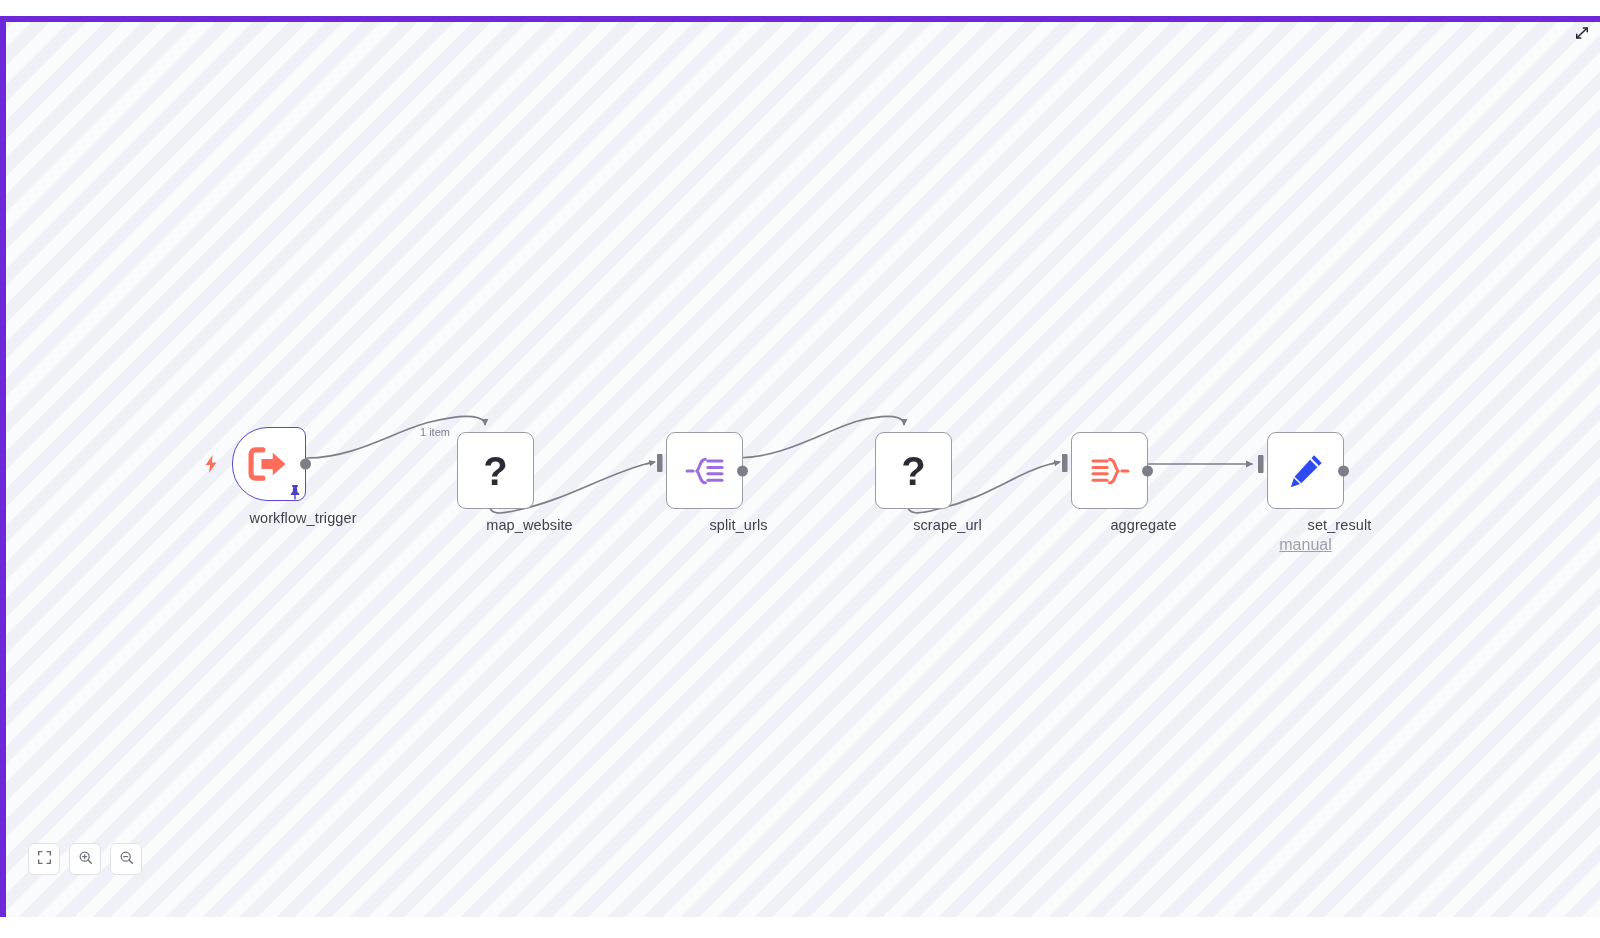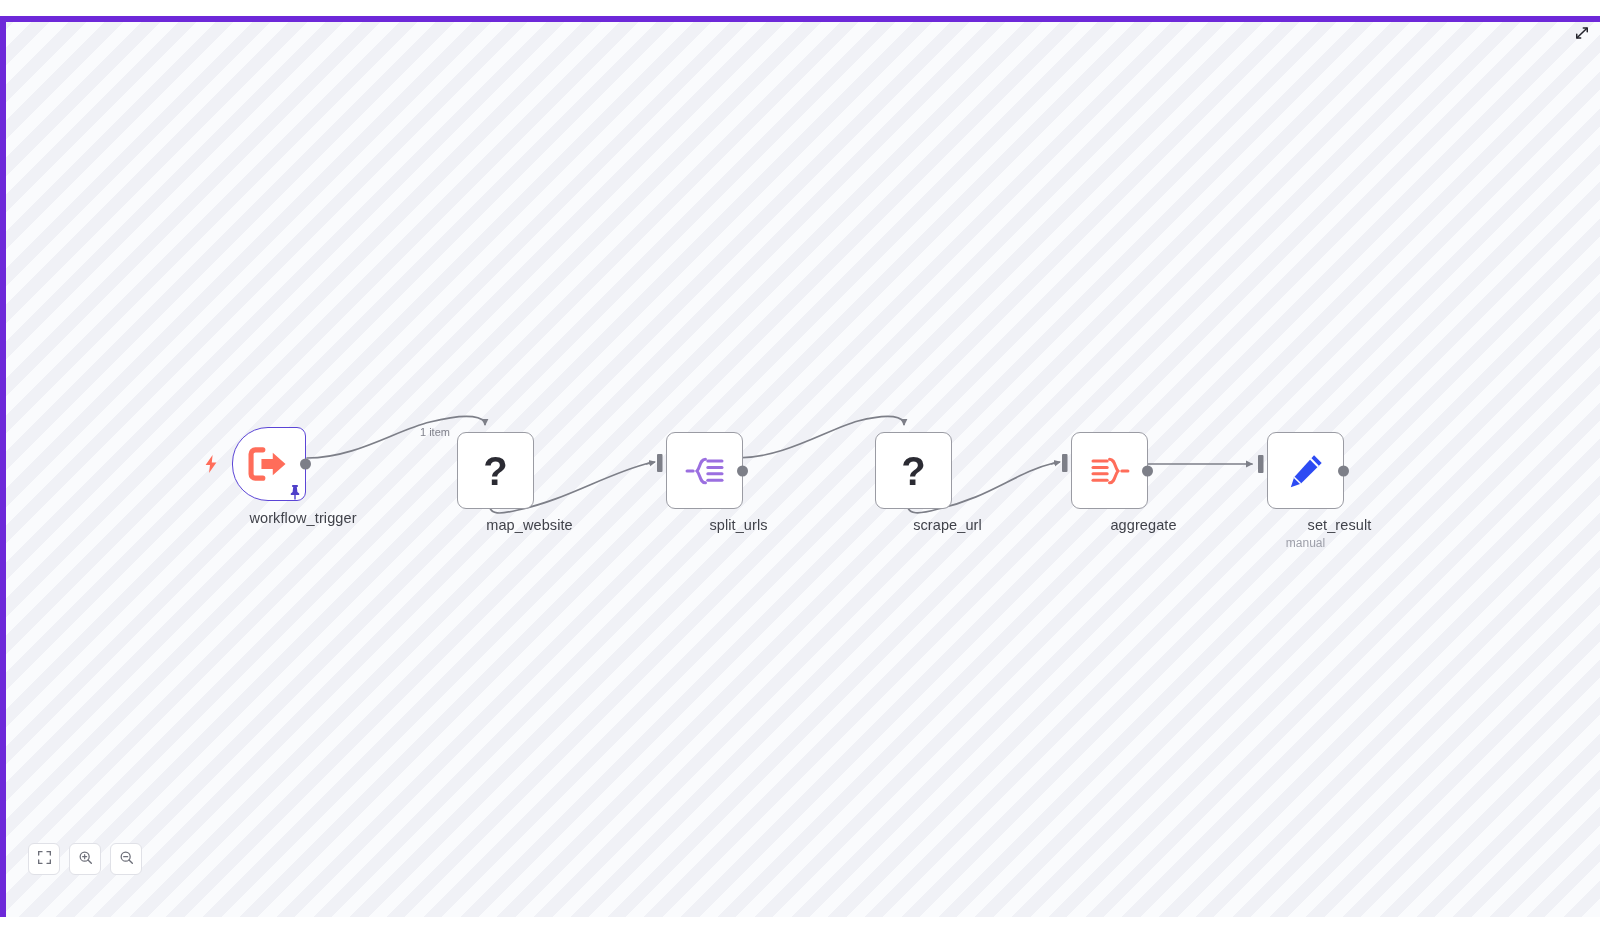--- a/index.html
+++ b/index.html
@@ -96,25 +96,26 @@
     top: 84px;
     letter-spacing: .1px;
     margin-left: 34px;
   }
 
   .node-trigger .node-label { top: 82px; }
 
   .node-sublabel {
     position: absolute;
     white-space: nowrap;
-    font-size: 12px;
+    font-size: 16px;
     color: #9ea0aa;
     left: 50%;
     transform: translateX(-50%);
     top: 103px;
+    text-decoration: underline;
   }
 
   .qmark {
     font-size: 40px;
     font-weight: bold;
     color: #2b2b33;
     font-family: "Liberation Sans", sans-serif;
     line-height: 1;
     user-select: none;
   }

